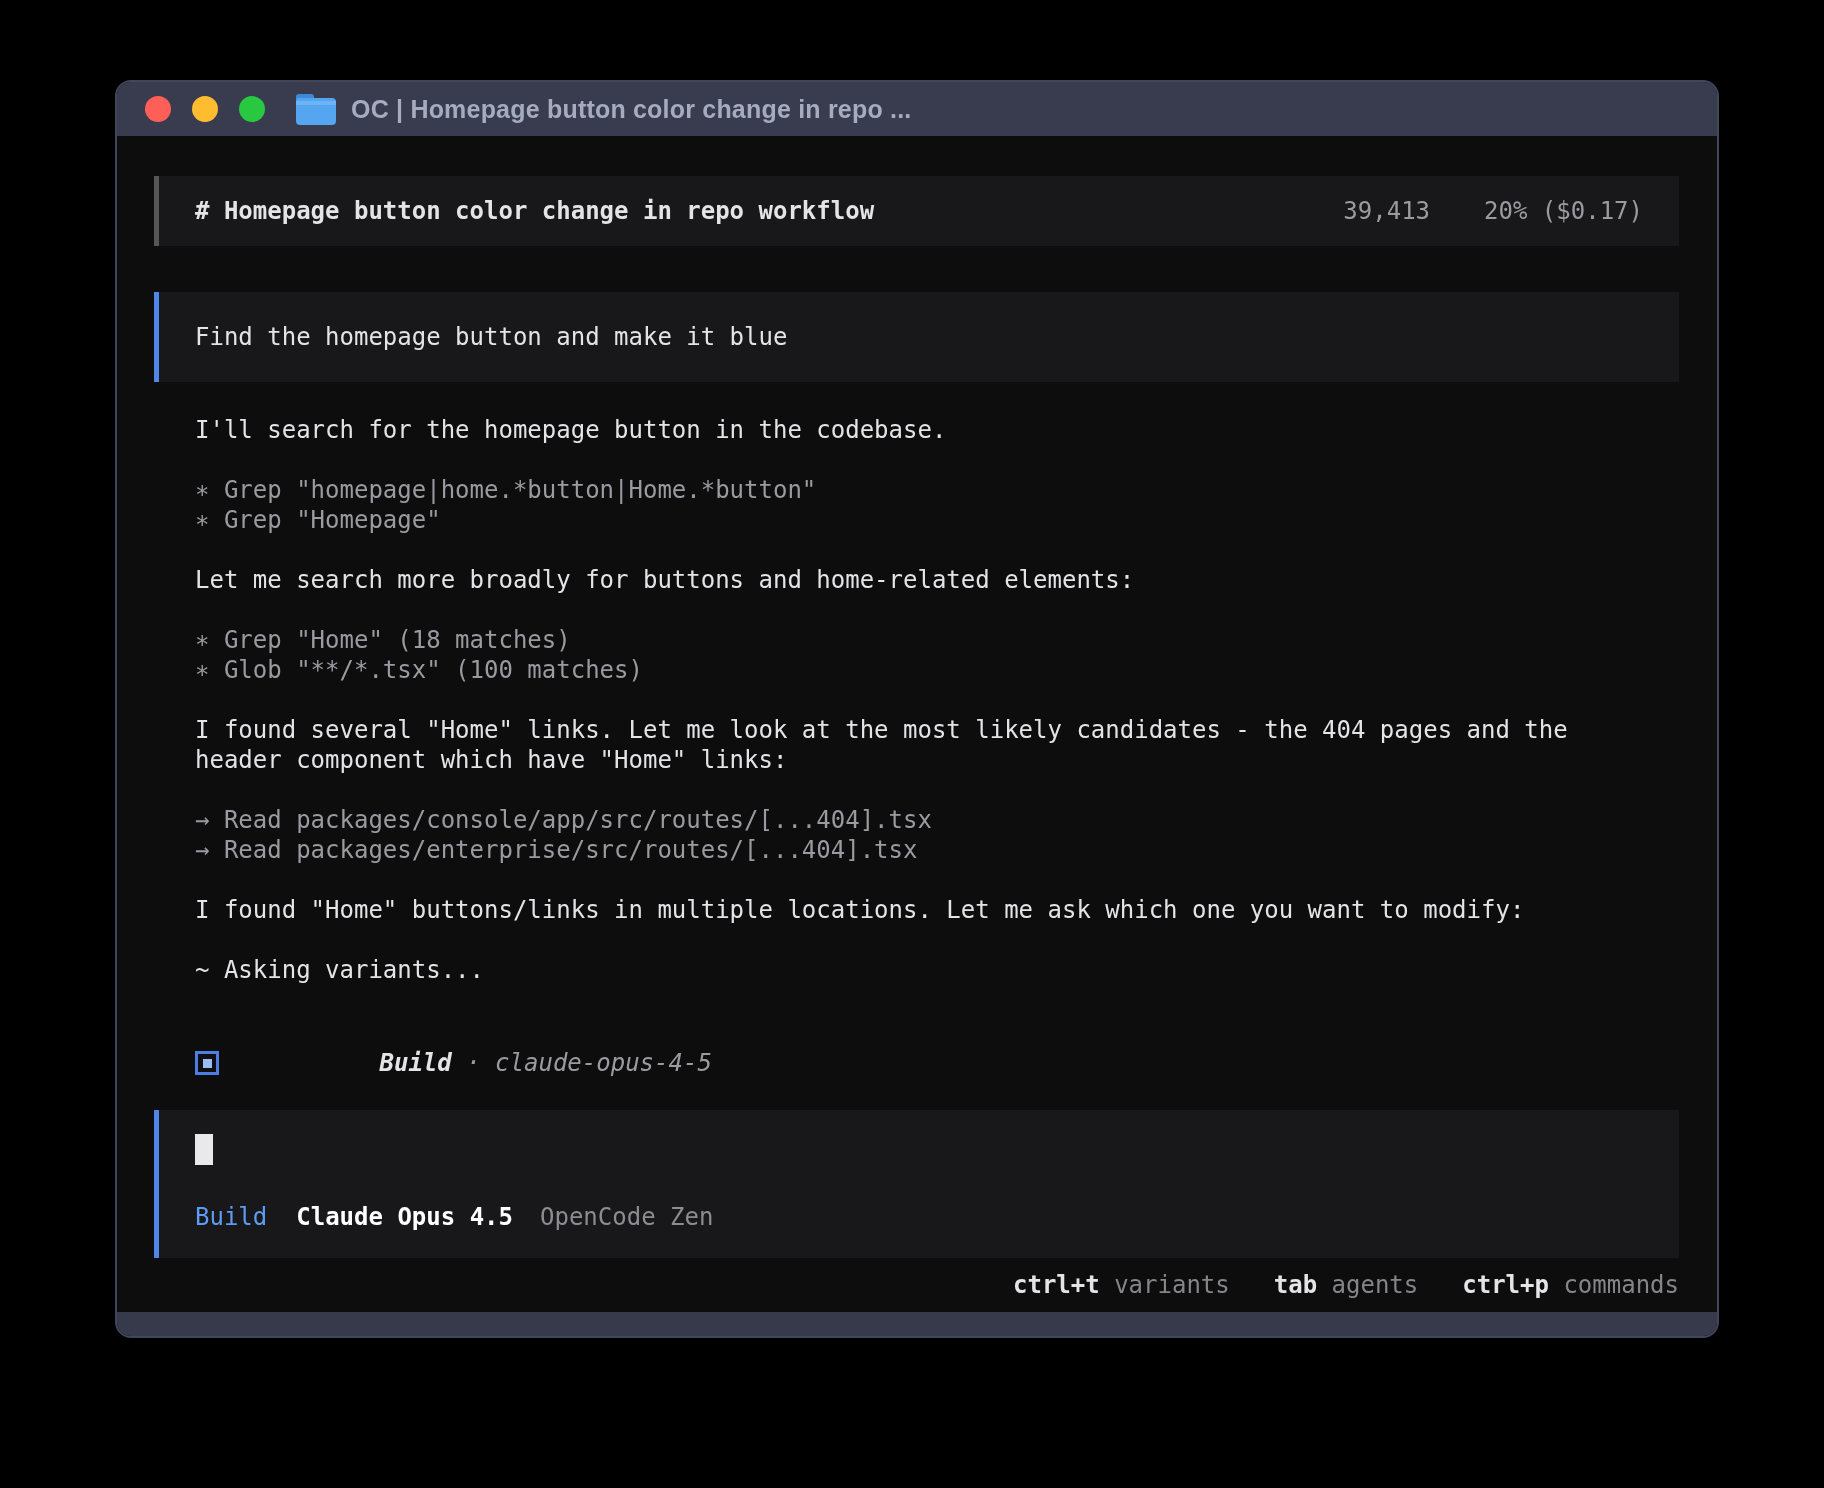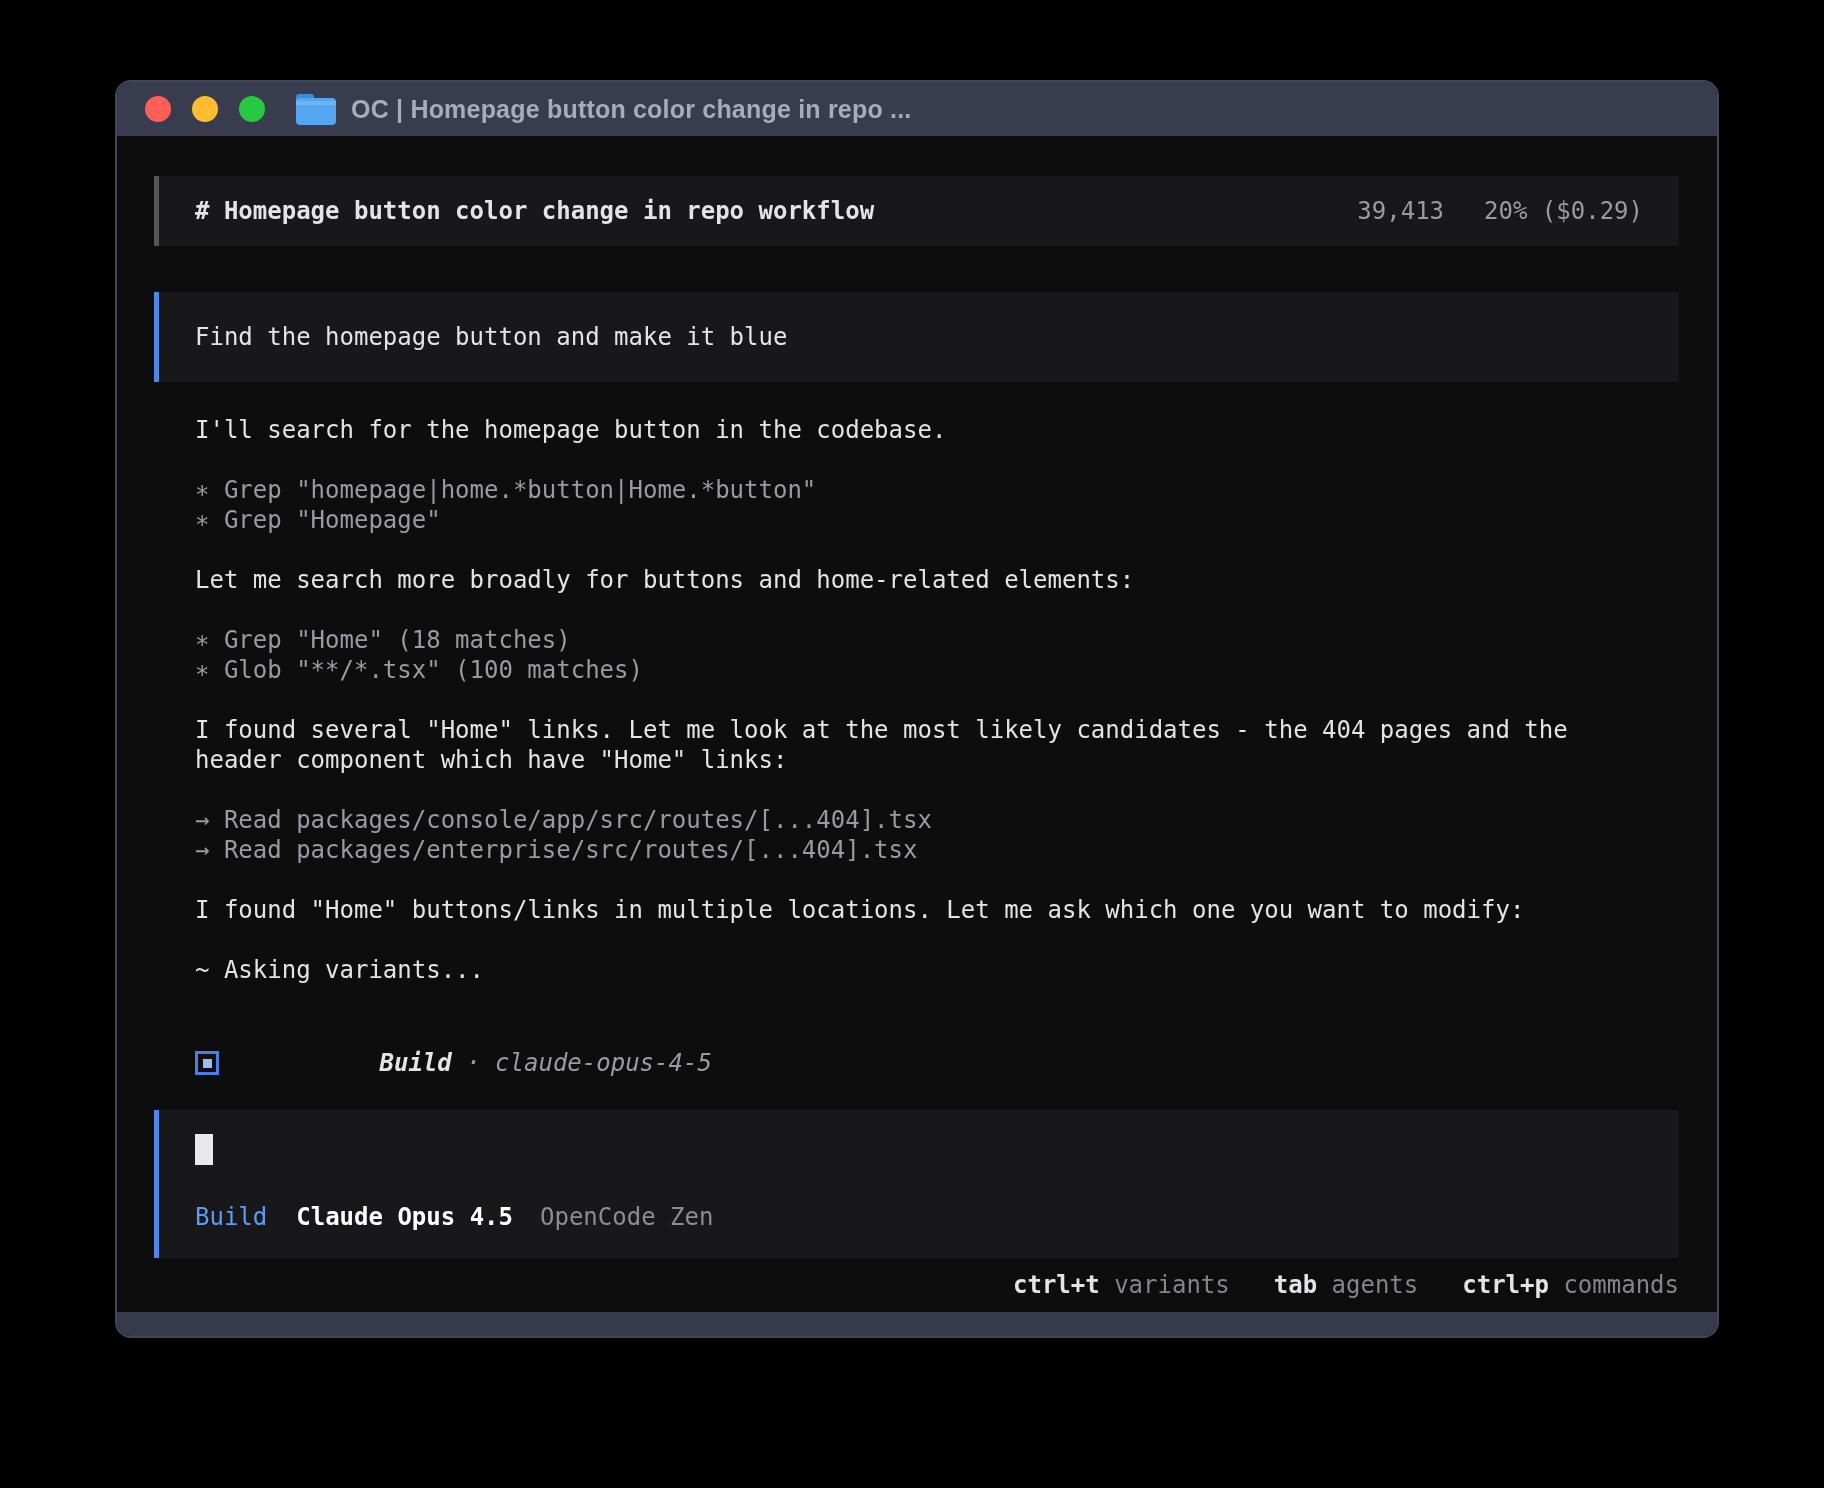--- a/index.html
+++ b/index.html
@@ -34,21 +34,21 @@
   .block { background:#18181a; border-left:5px solid #4d7c0f; }
   .line  { height:30px; line-height:30px; font-size:24px; white-space:pre; }
   .white { color:#e4e4e6; }
   .gray  { color:#9a9aa0; }
   .bold  { font-weight:bold; }
 
   .header-block {
     display:flex; justify-content:space-between; align-items:center;
     padding:20px 36px; border-left-color:#565656;
   }
-  .header-right { display:flex; gap:40px; }
+  .header-right { display:flex; gap:54px; }
 
   .user-block {
     margin-top:46px; padding:30px 36px; border-left-color:#4f86ea;
   }
 
   .conversation { margin-top:33px; padding-left:41px; }
   .blankline { height:30px; }
 
   .agent-row { height:30px; display:flex; align-items:center; gap:16px; }
   .agent-icon {
@@ -100,21 +100,21 @@
     </div>
     <div class="wtitle">OC | Homepage button color change in repo ...</div>
   </div>
 
   <div class="terminal">
 
     <div class="block header-block">
       <div class="line white bold"># Homepage button color change in repo workflow</div>
       <div class="header-right">
         <div class="line gray">39,413</div>
-        <div class="line gray">20% ($0.29)</div>
+        <div class="line gray">20% ($0.17)</div>
       </div>
     </div>
 
     <div class="block user-block">
       <div class="line white">Find the homepage button and make it blue</div>
     </div>
 
     <div class="conversation" id="conversation">
         <div class="line white">I'll search for the homepage button in the codebase.</div>
         <div class="blankline"></div>

